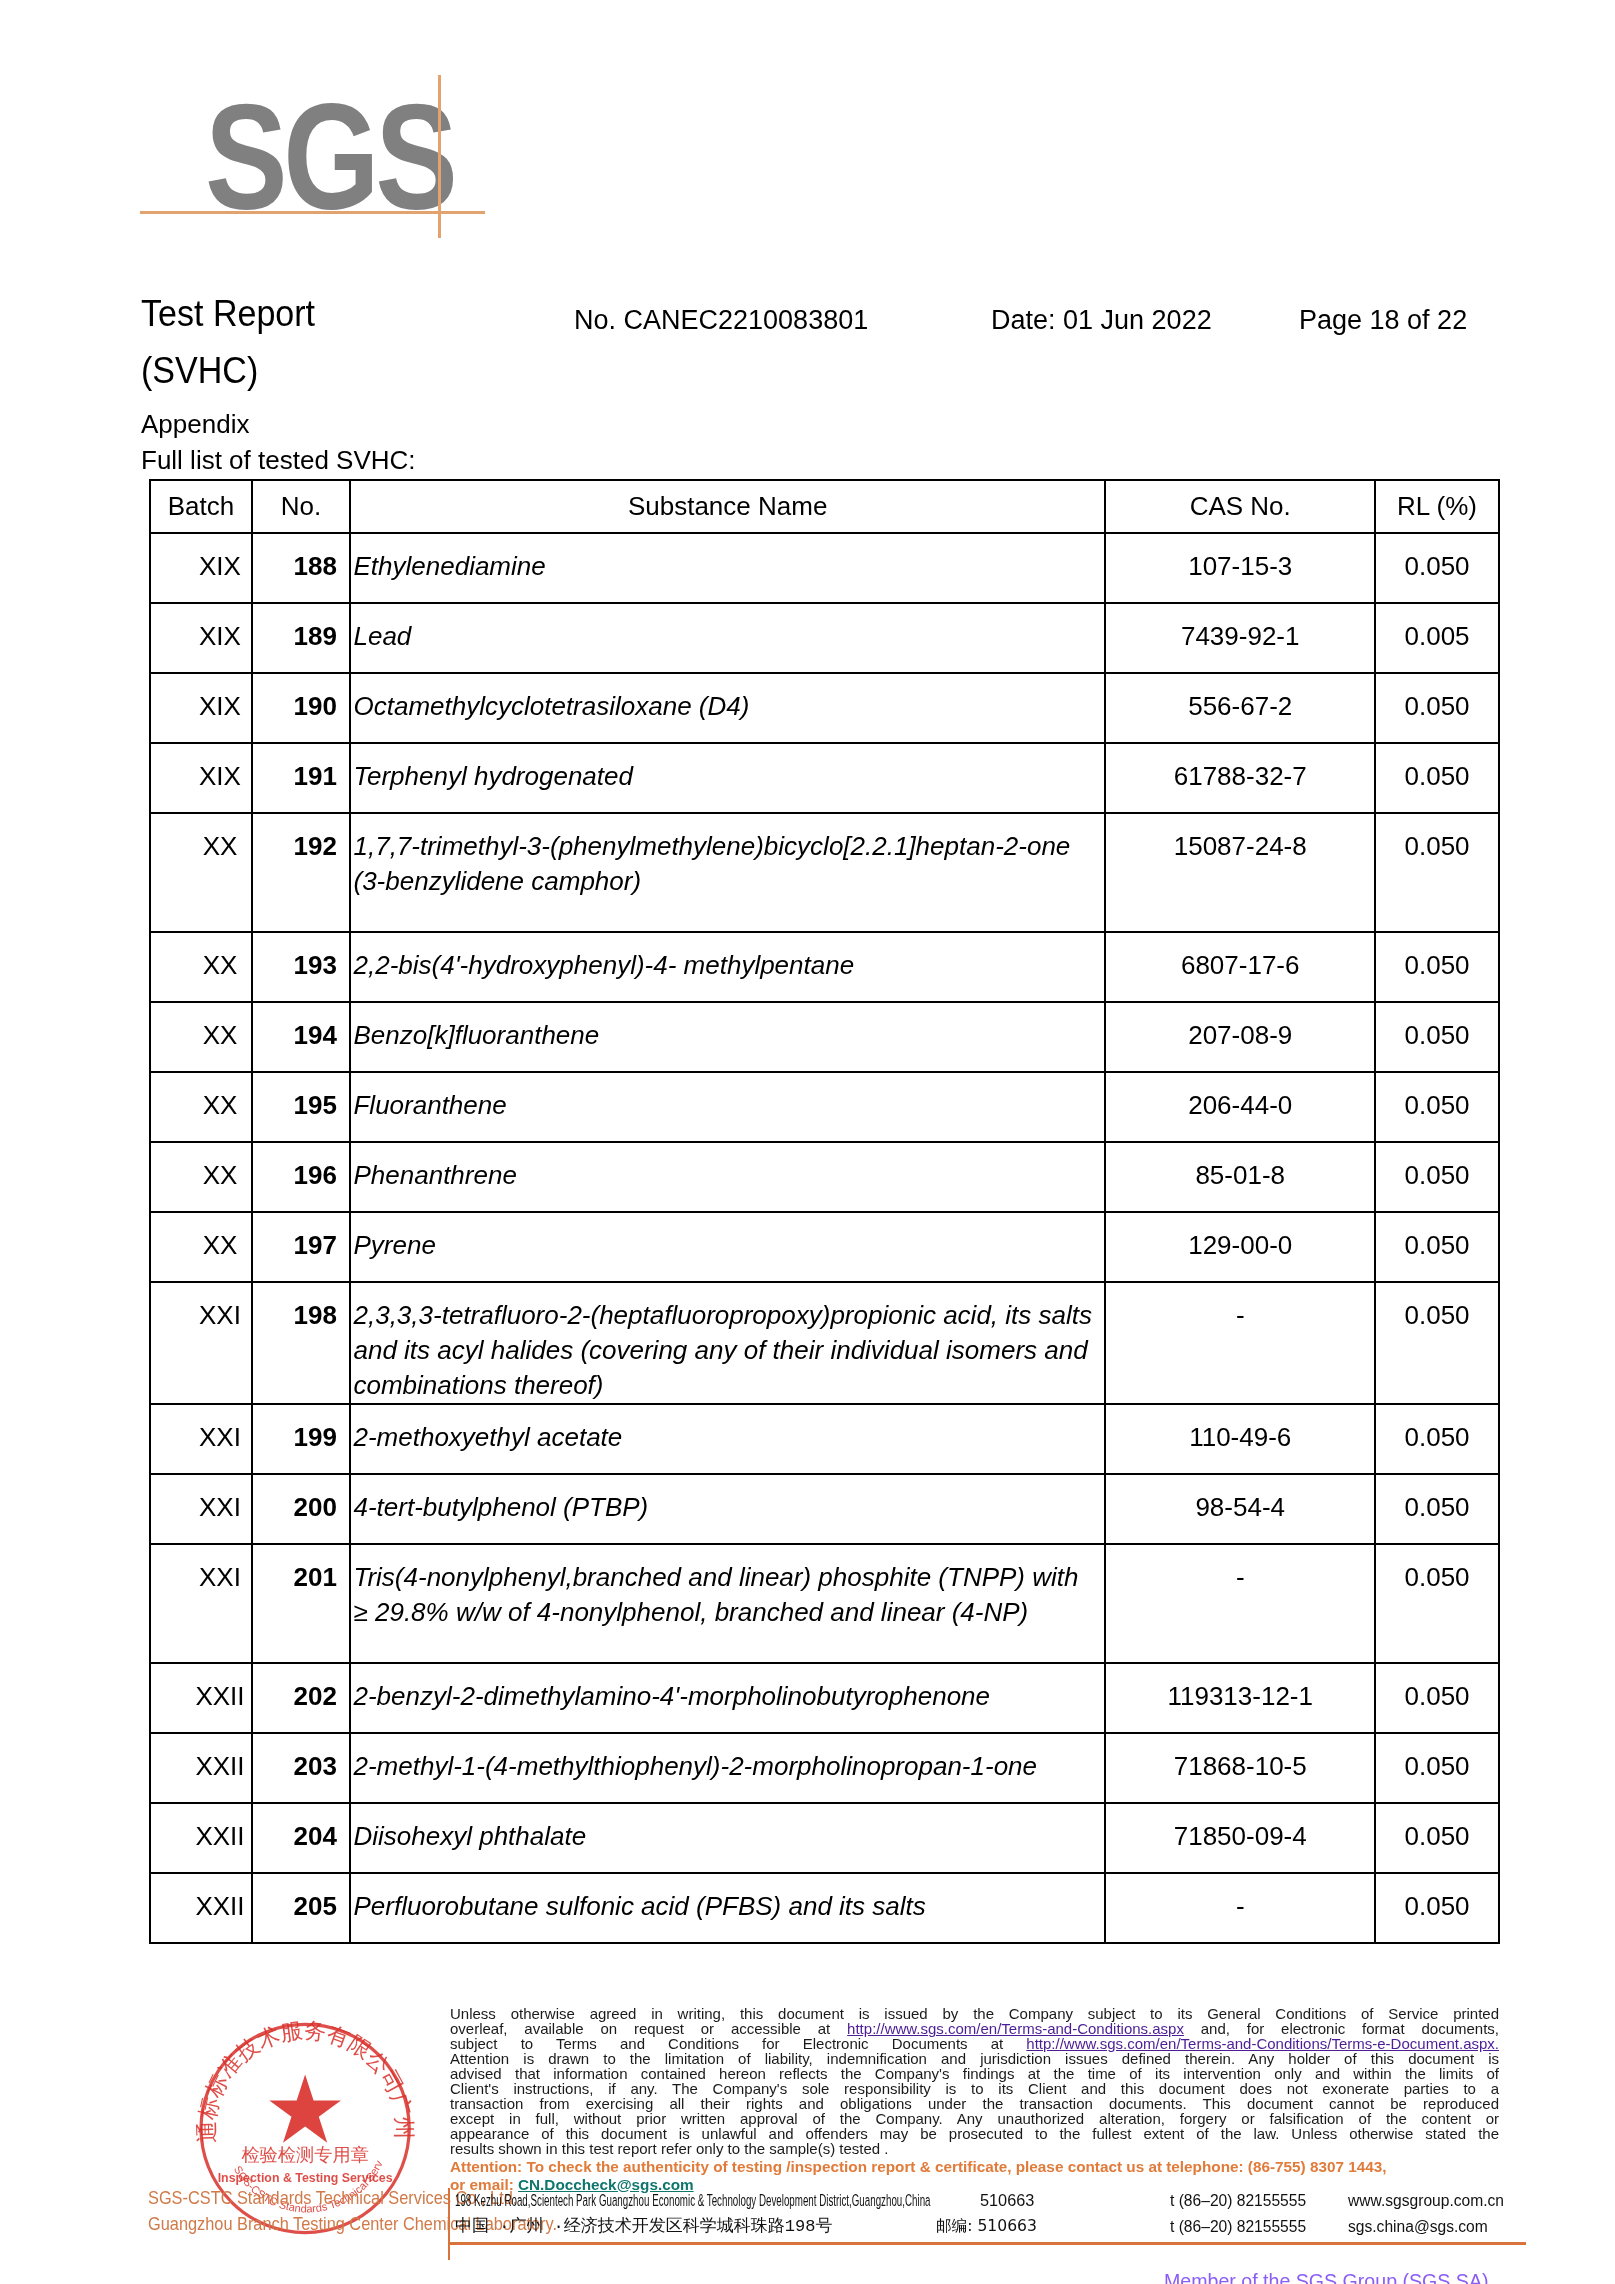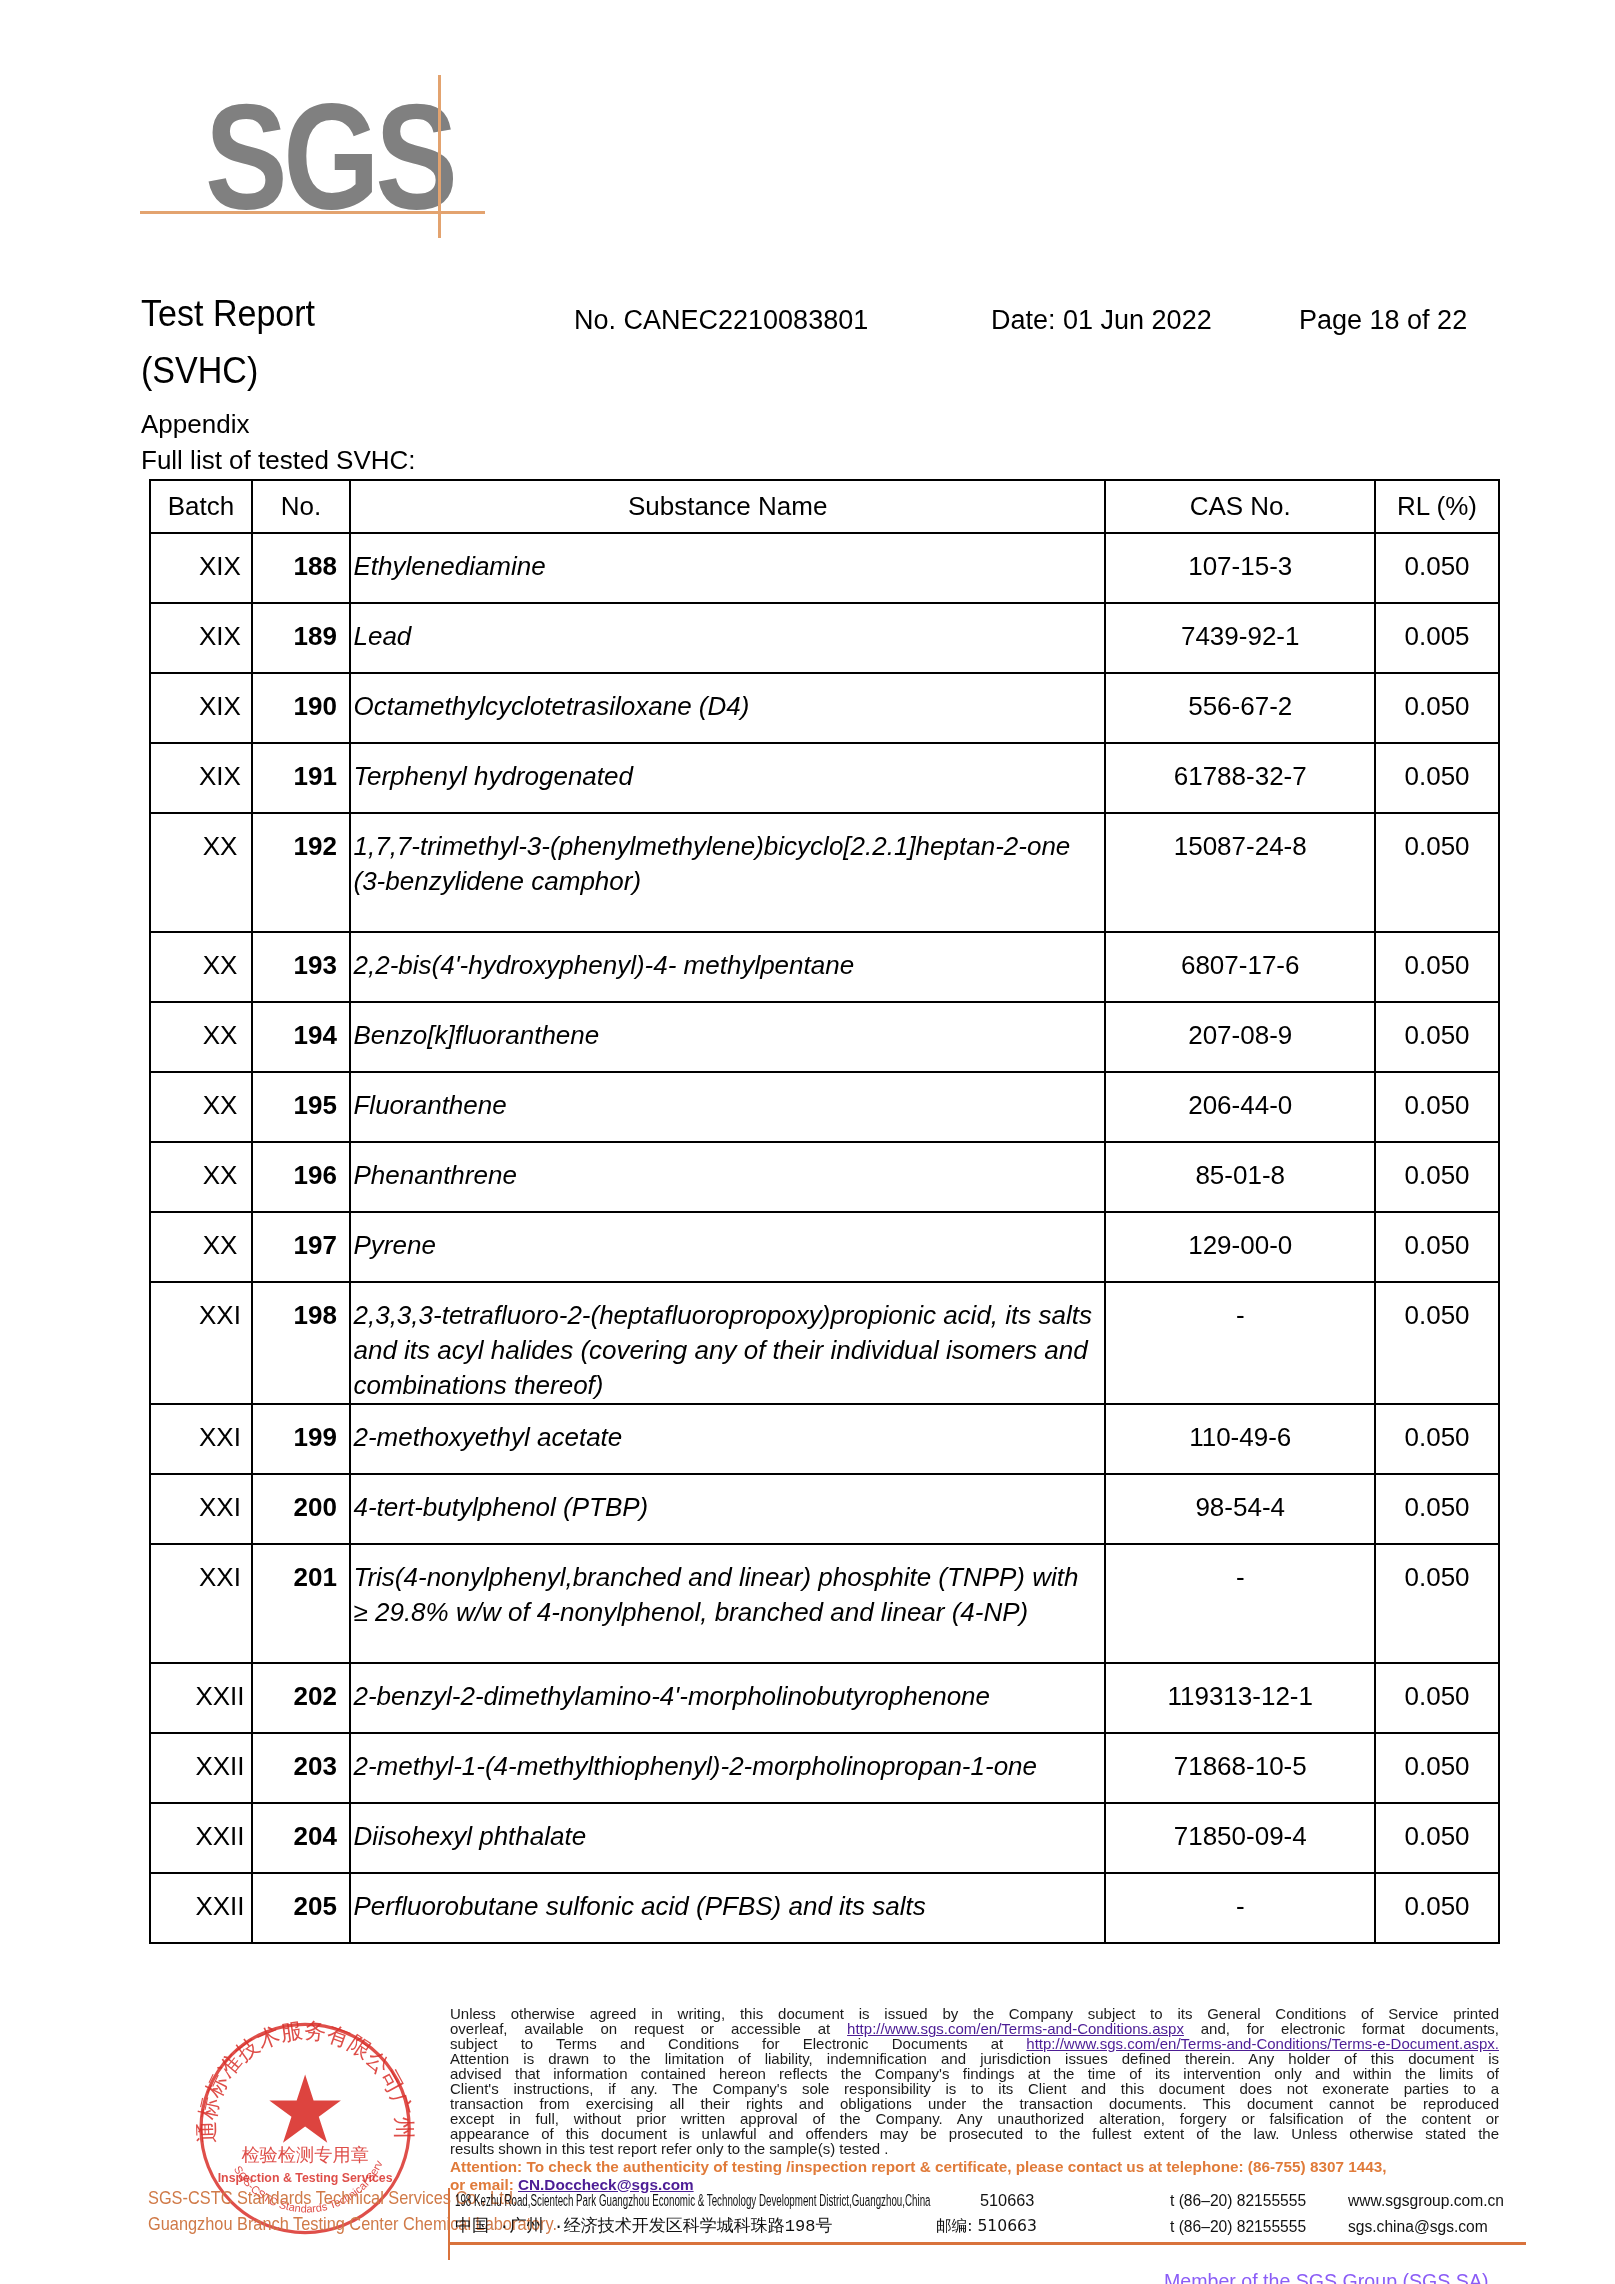--- a/index.html
+++ b/index.html
@@ -50,21 +50,21 @@
               white-space: nowrap; transform: scaleX(0.86); transform-origin: left top; }
   .seal-co2 { position: absolute; left: 148px; top: 2213px; font-size: 19px; color: #d07a48;
               white-space: nowrap; transform: scaleX(0.86); transform-origin: left top; }
   .disclaimer { position: absolute; left: 450px; top: 2006px; width: 1049px; font-size: 15px;
                 line-height: 15px; text-align: justify; color: #1a1a1a; }
   .disclaimer .ln { display: block; text-align-last: justify; white-space: nowrap; }
   .disclaimer .ln.last { text-align-last: left; }
   .disclaimer a { color: #4c1d95; text-decoration: underline; }
   .attention { position: absolute; left: 450px; top: 2158px; width: 1049px; font-size: 15.3px;
                line-height: 17.6px; color: #e07b3a; font-weight: 700; white-space: nowrap; }
-  .attention a { color: #4c1d95; text-decoration: underline; }
+  .attention a { color: #0f766e; text-decoration: underline; }
   .addr-vline { position: absolute; left: 448px; top: 2188px; width: 2px; height: 72px; background: #d9733c; }
   .addr-hline { position: absolute; left: 450px; top: 2242px; width: 1076px; height: 2.6px; background: #d9733c; }
   .addr-row { position: absolute; left: 455px; font-size: 15.6px; line-height: 19.6px; white-space: nowrap; color: #111; }
   .addr-row1 { top: 2191px; }
   .addr-row2 { top: 2217px; }
   .addr-en { display: inline-block; transform: scaleX(0.6); transform-origin: left top; width: 469px; font-size: 16.3px; }
   .abs { position: absolute; white-space: nowrap; color: #111; font-size: 16.3px; line-height: 19.6px; }
   .member { position: absolute; left: 1164px; top: 2260px; font-size: 19.6px; line-height: 23.5px; color: #8b5cf6; margin-top: 10px; }
 </style>
 </head>

